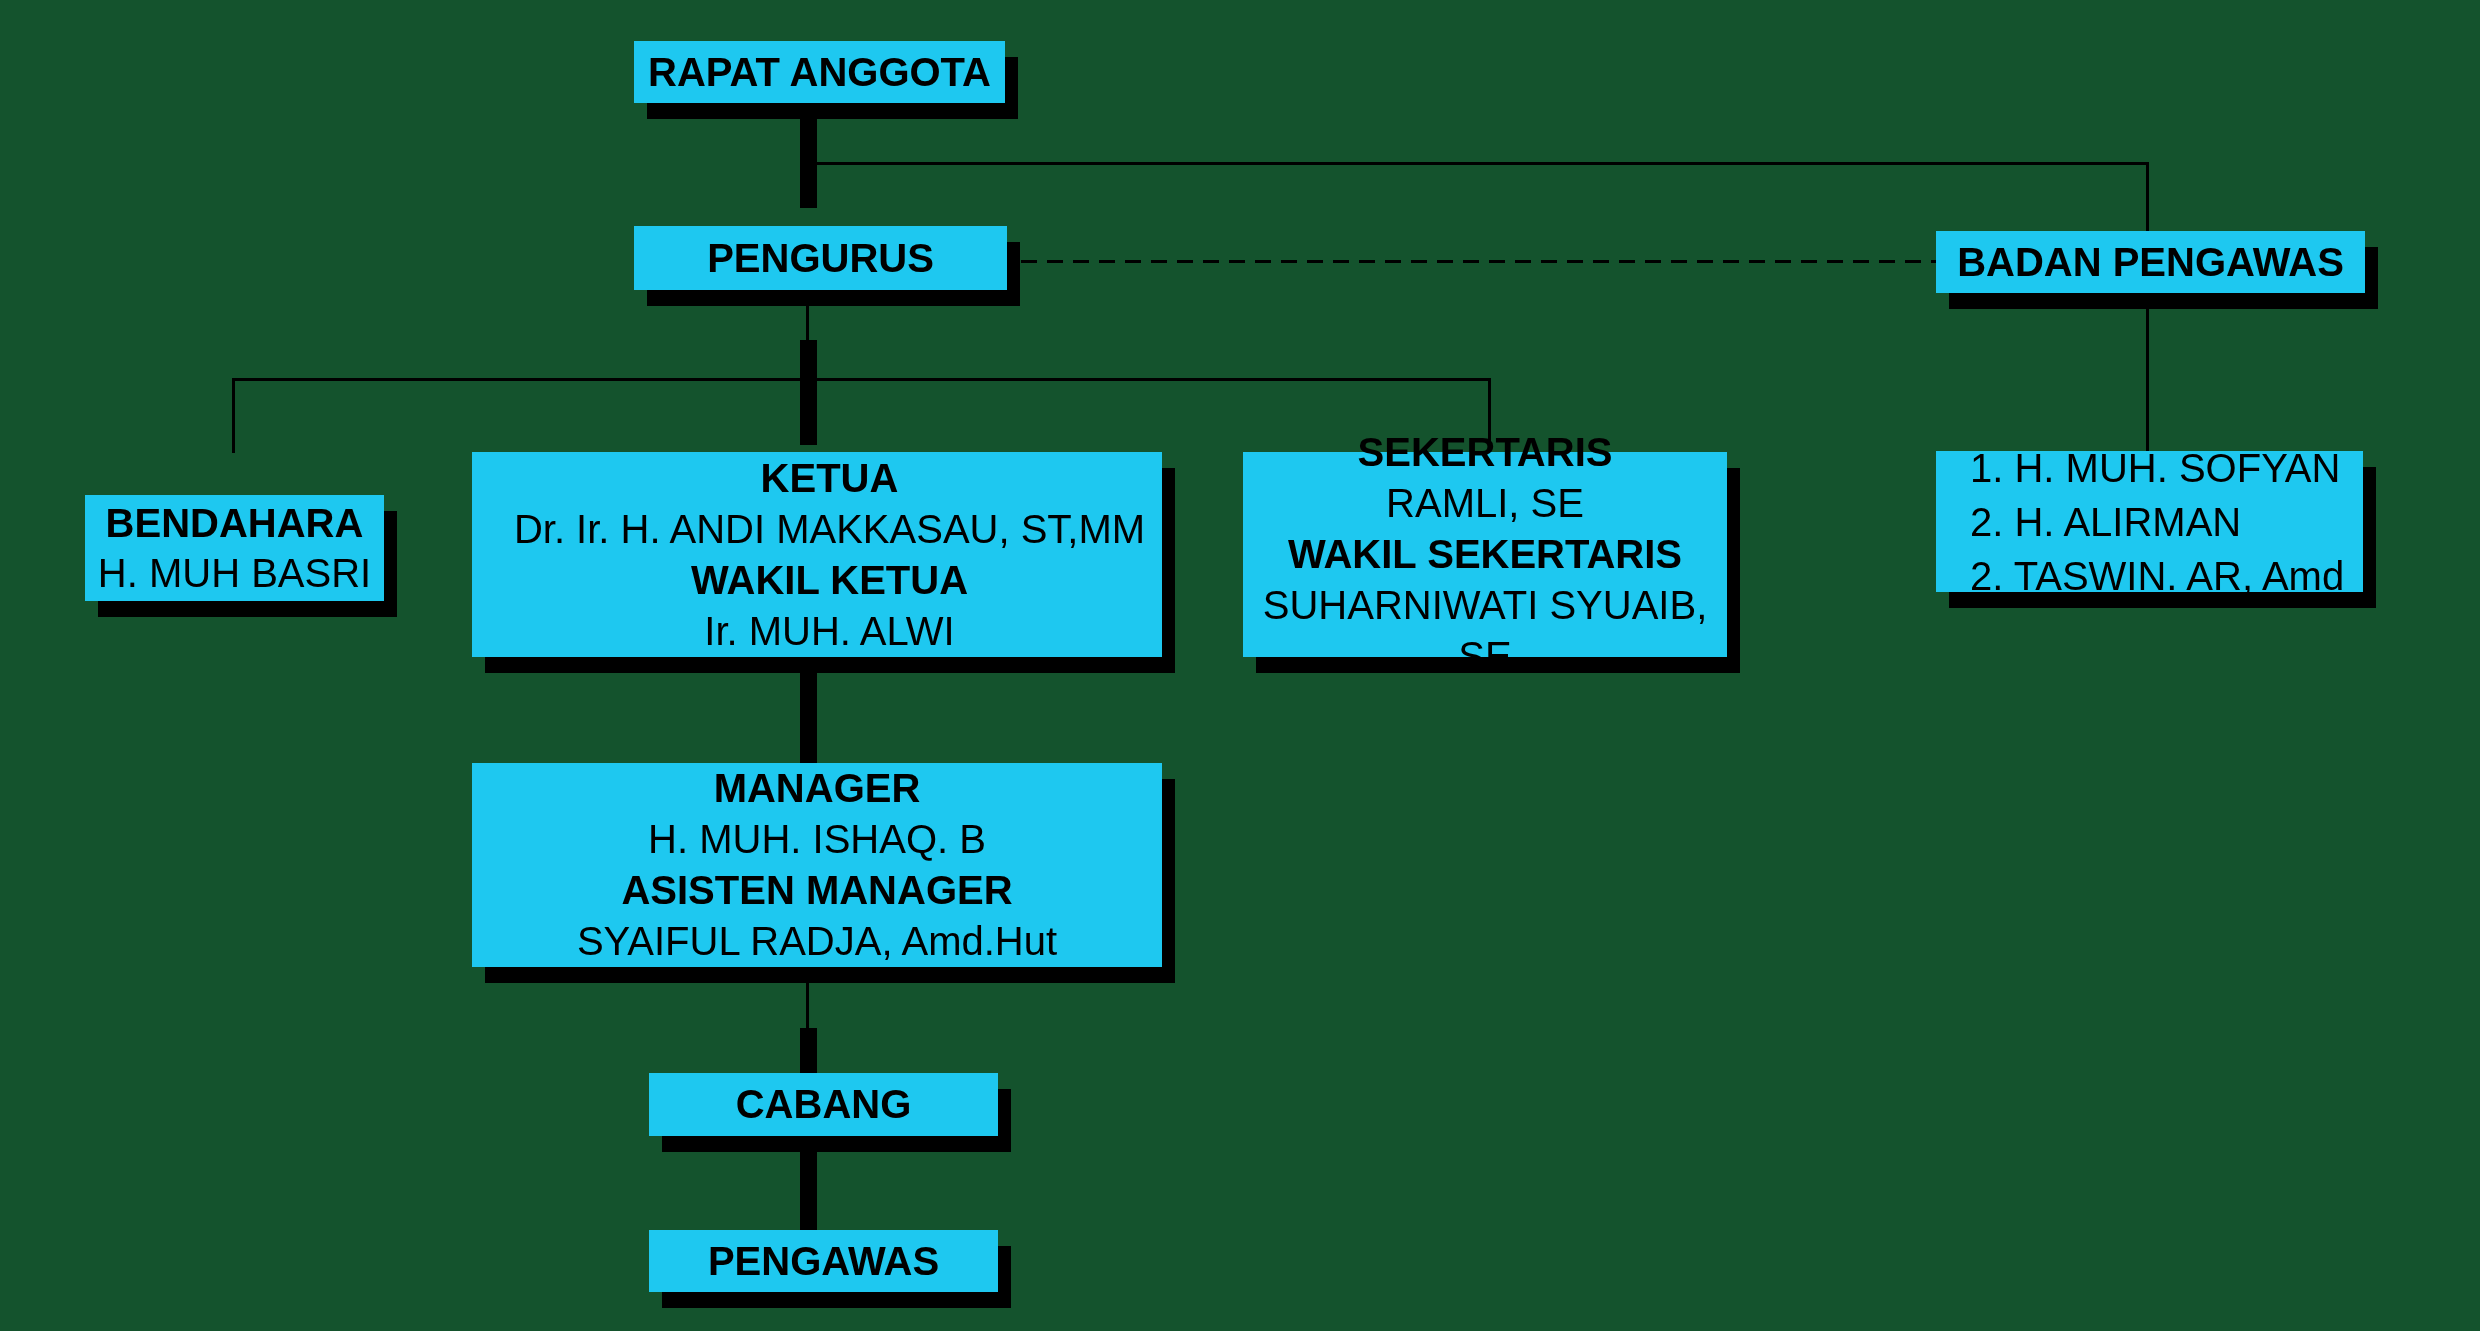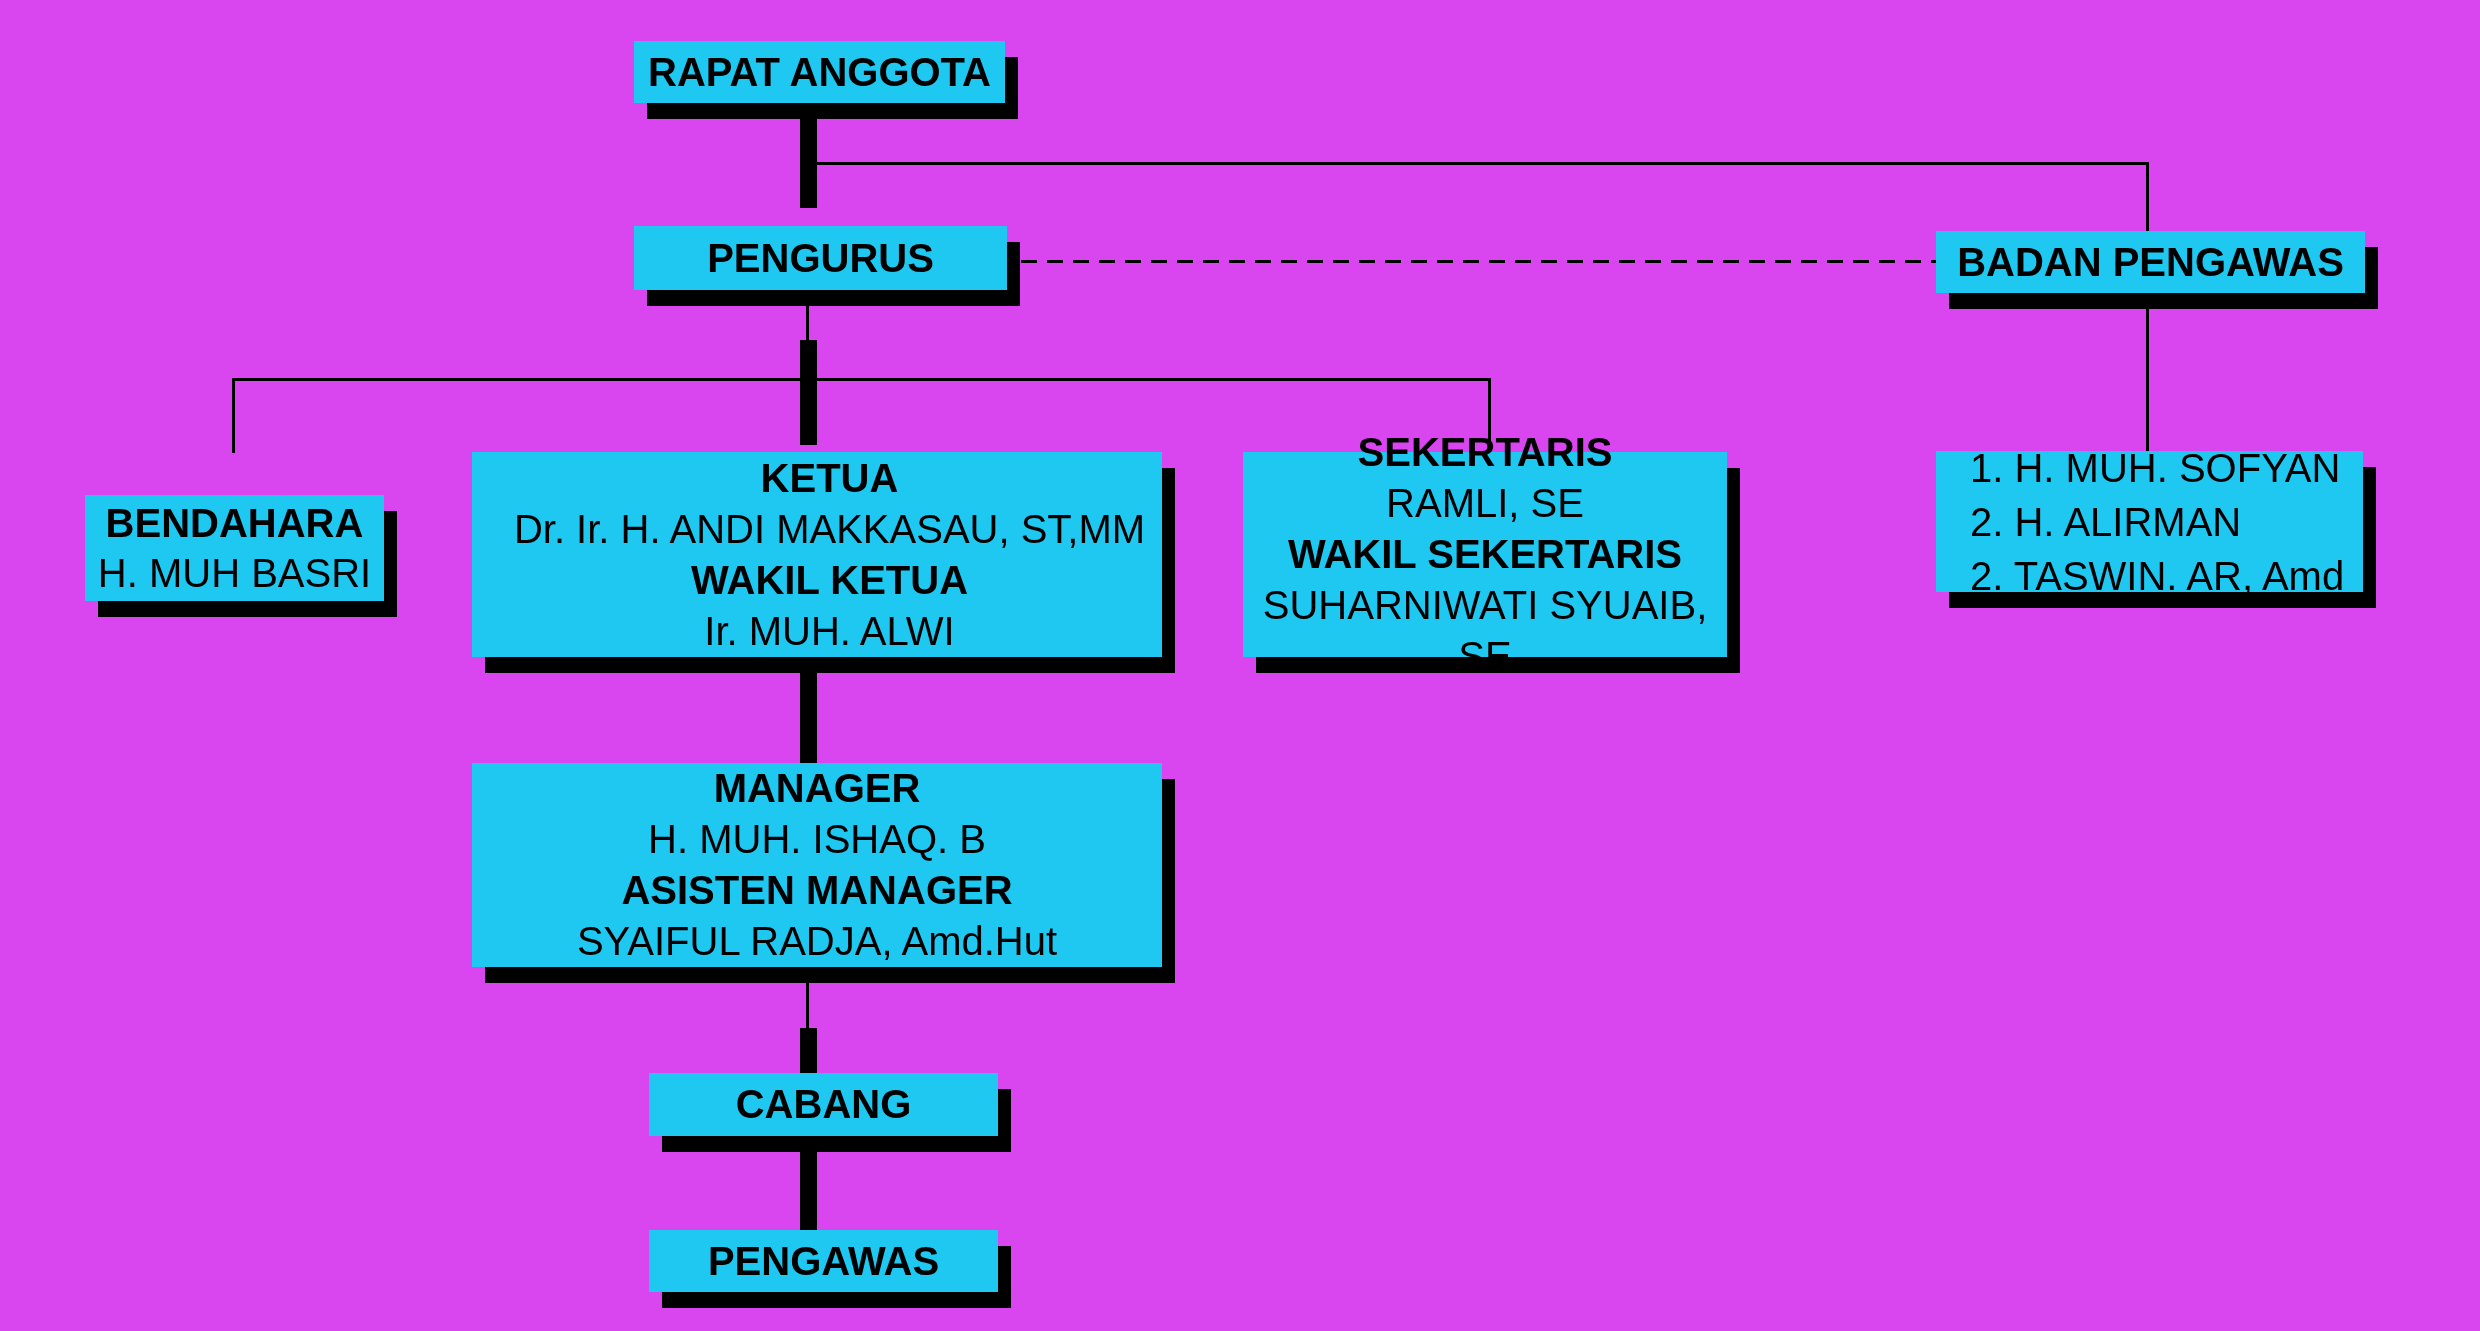--- a/index.html
+++ b/index.html
@@ -1,17 +1,17 @@
 <!DOCTYPE html>
 <html><head>
 <meta charset="utf-8">
 <style>
   html,body{margin:0;padding:0;background:#ffffff;}
   .chart{
-    position:relative;width:2480px;height:1331px;background:#d946ef;
+    position:relative;width:2480px;height:1331px;background:#14532d;
     font-family:"Liberation Sans",sans-serif;color:#000000;overflow:hidden;
   }
   .box{
     position:absolute;background:#1EC8F0;box-shadow:13px 16px 0 #000000;
     display:flex;flex-direction:column;align-items:center;justify-content:center;
     text-align:center;font-weight:bold;font-size:40px;line-height:51px;z-index:2;
     box-sizing:border-box;
   }
   .box .plain{font-weight:normal;}
   .members{

